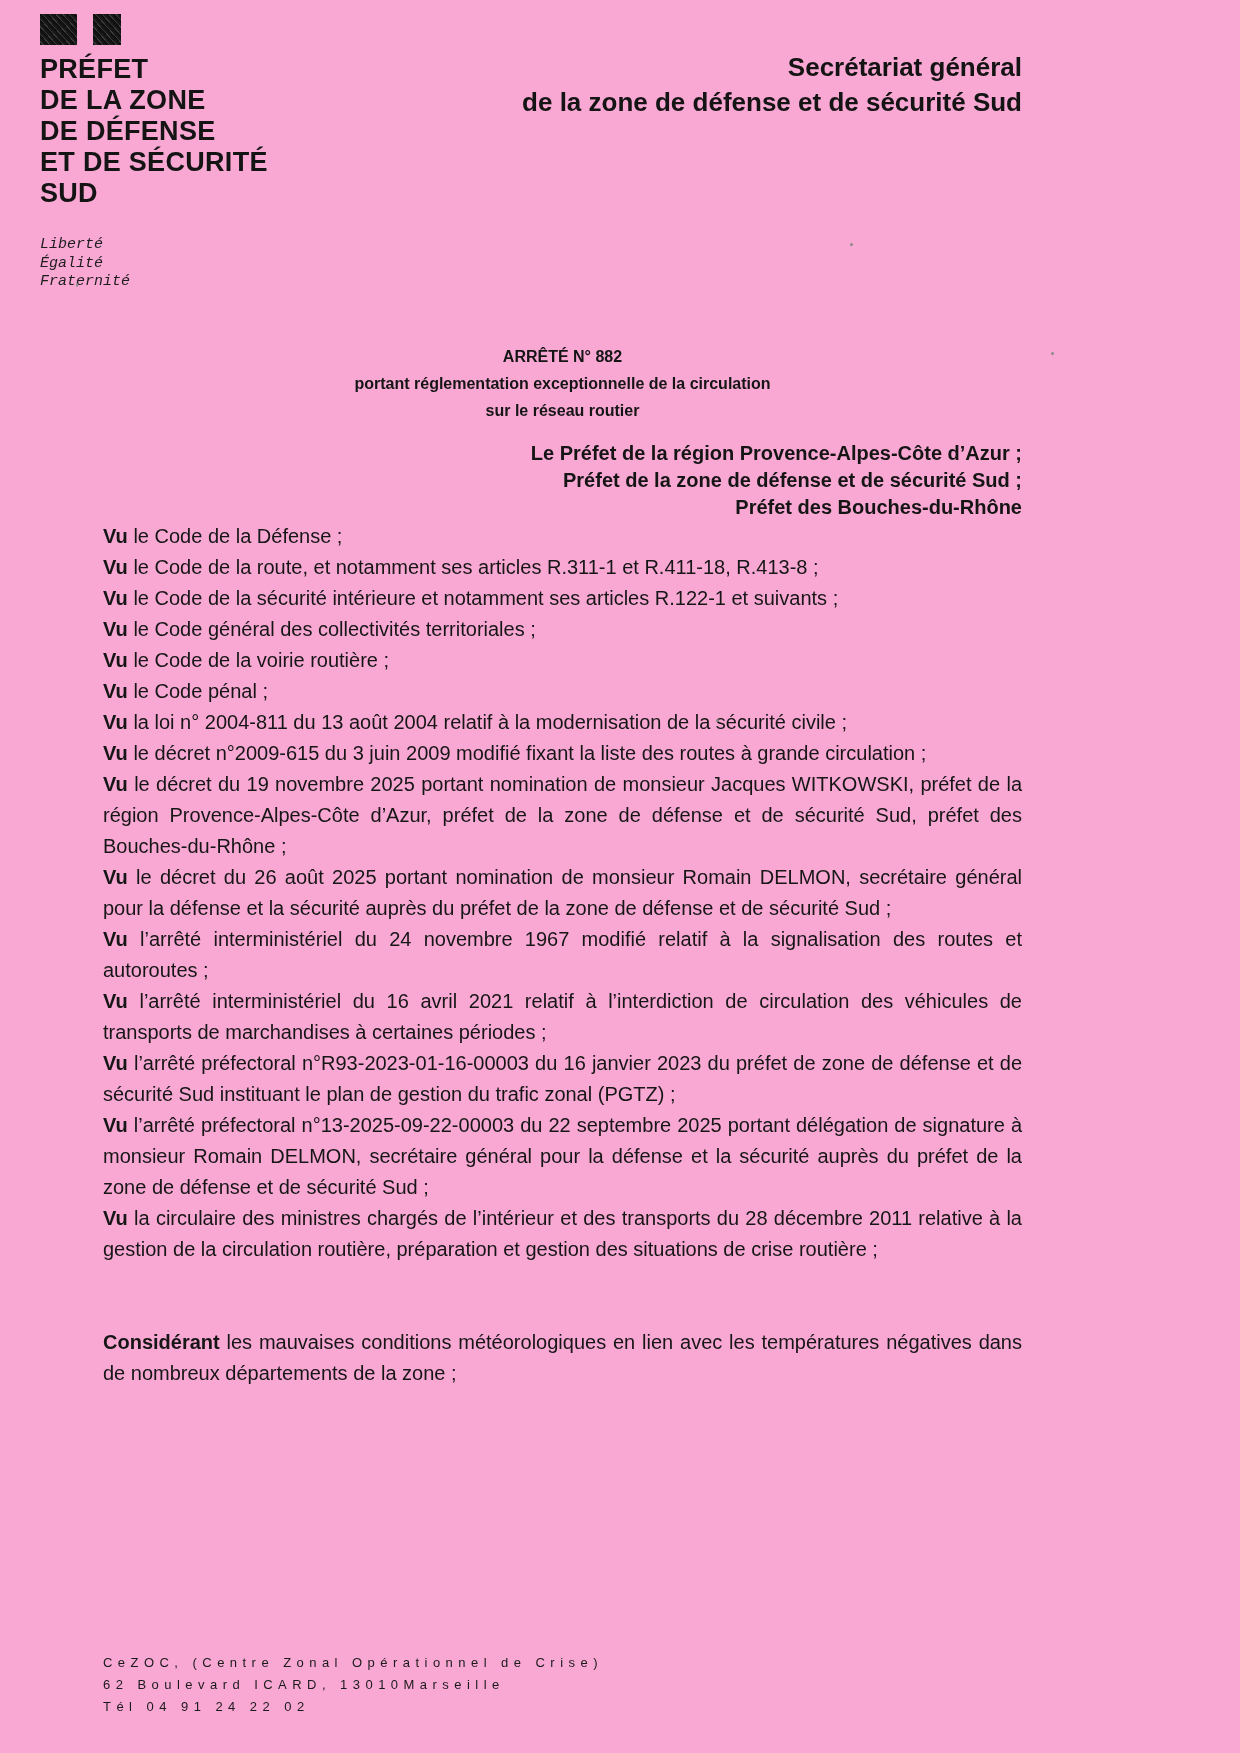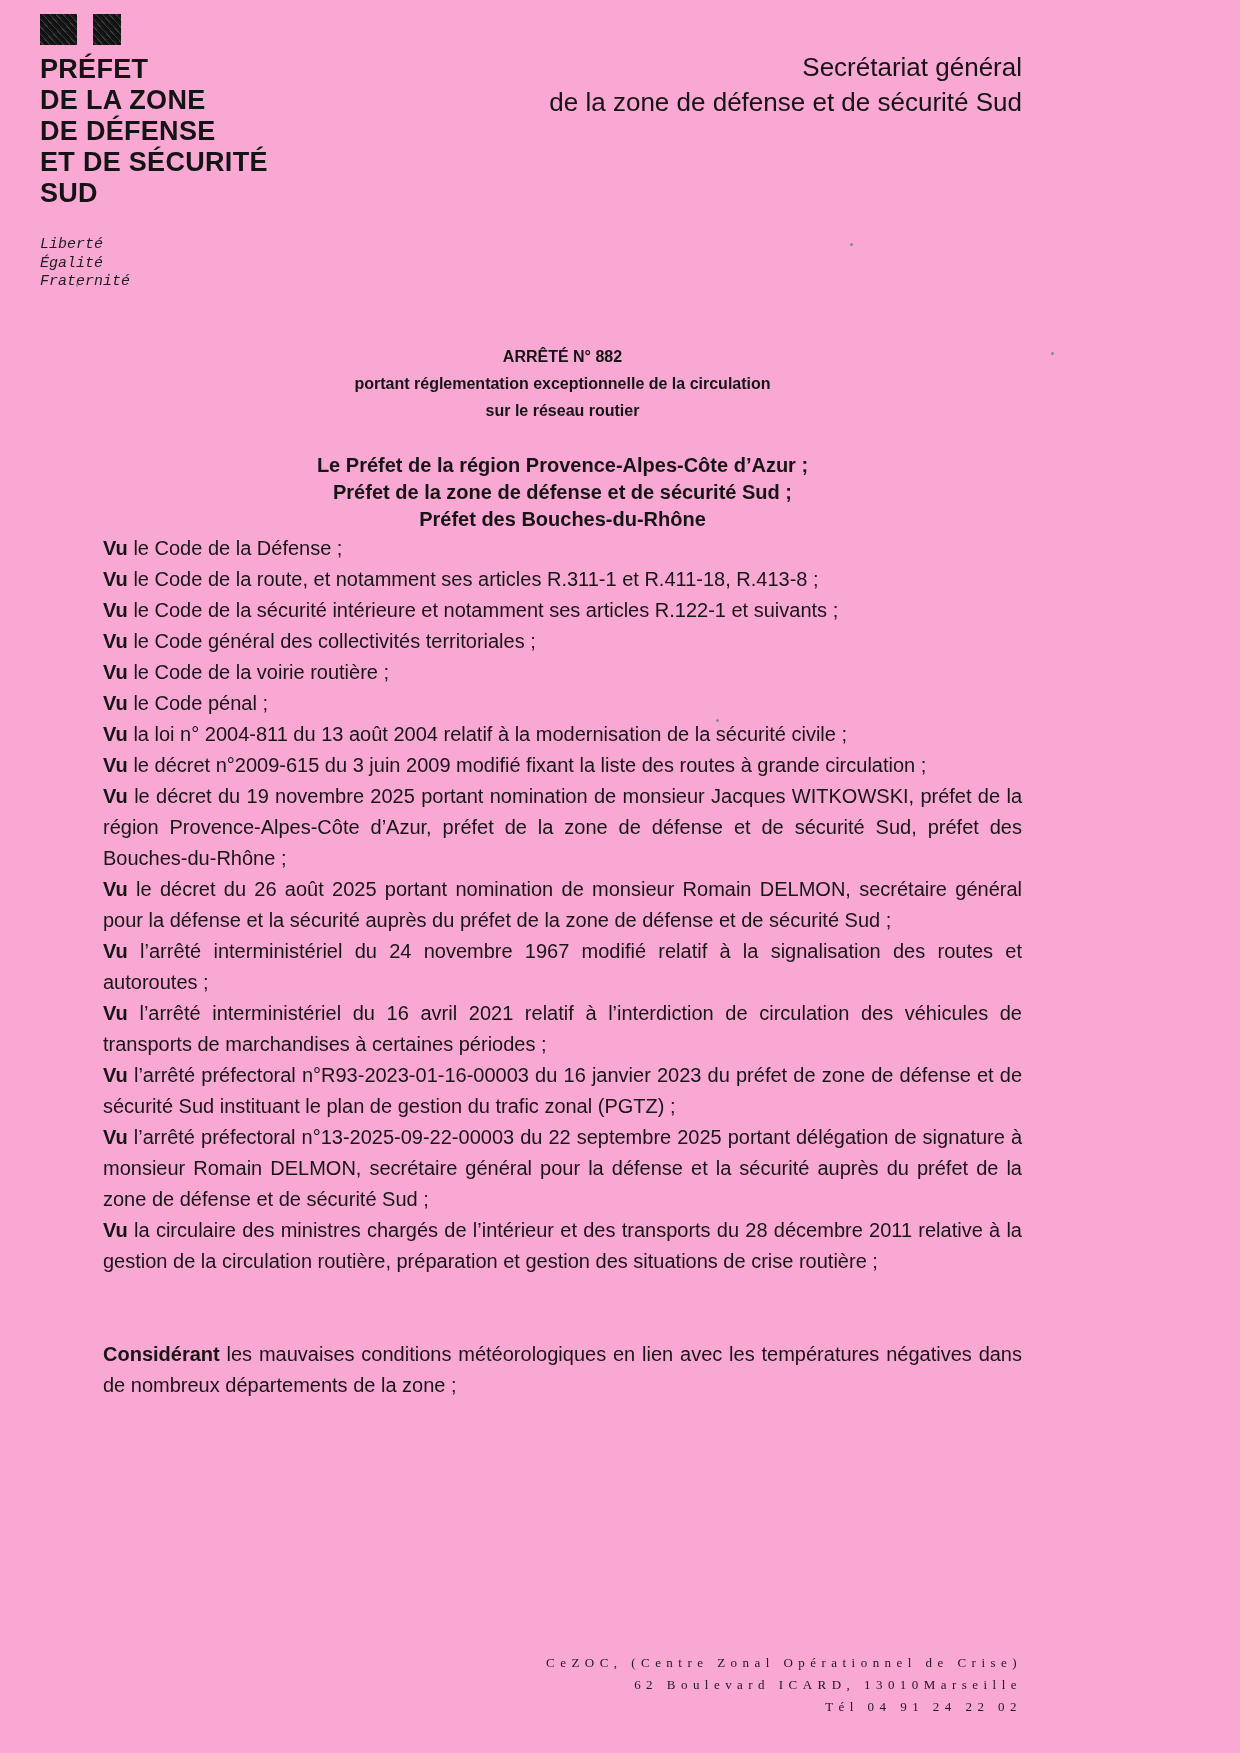--- a/index.html
+++ b/index.html
@@ -22,39 +22,39 @@
     background-image:repeating-linear-gradient(48deg,#101010 0 2px,#3a3a3a 2px 3px,#181818 3px 5px);
   }
   .rf-logo .sq1 { width:37px; }
   .rf-logo .sq2 { width:28px; }
   .rf-title { font-weight:bold; font-size:27px; line-height:31px; letter-spacing:0.3px; color:#141414; }
   .rf-motto { margin-top:27px; font-family:Liberation Mono, monospace; font-style:italic; font-size:15px; line-height:18.5px; color:#1d1d1d; }
 
   
   .service-block {
     position:absolute; top:50px; right:218px;
-    text-align:right; font-weight:normal; font-size:26px; line-height:35px; color:#141414;
+    text-align:right; font-weight:bold; font-size:26px; line-height:35px; color:#141414;
   }
 
   
   .textcol { position:absolute; left:103px; top:343px; width:919px; }
   .doc-title { text-align:center; font-weight:bold; font-size:16px; line-height:27px; color:#151515; }
-  .authority { margin-top:28px; text-align:center; font-weight:bold; font-size:20px; line-height:27px; color:#151515; }
+  .authority { margin-top:16px; text-align:right; font-weight:bold; font-size:20px; line-height:27px; color:#151515; }
 
   .body-text { font-size:20px; line-height:31px; color:#161616; }
   .body-text p { text-align:justify; }
   .body-text b { font-weight:bold; }
   .considerant { margin-top:62px; }
 
   
   .footer {
     position:absolute; left:103px; top:1652px; width:919px;
-    text-align:right; font-size:13px; line-height:22px;
+    text-align:left; font-size:13px; line-height:22px;
     letter-spacing:0.42em; color:#1a1a1a;
-    font-family:Liberation Serif, serif;
+    font-family:Liberation Sans, sans-serif;
   }
 
   
   .speck { position:absolute; background:#8a8a8a; border-radius:50%; }
 </style>
 </head>
 <body>
 
 <div class="page">
 

